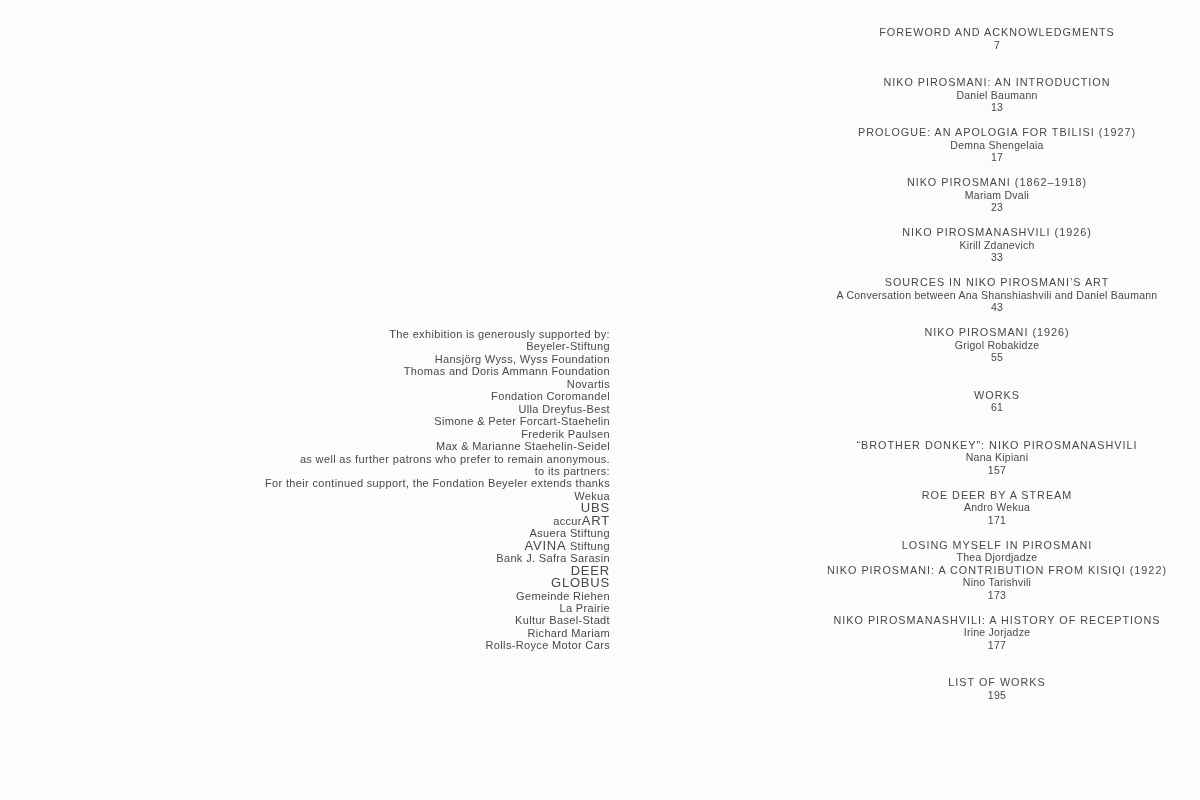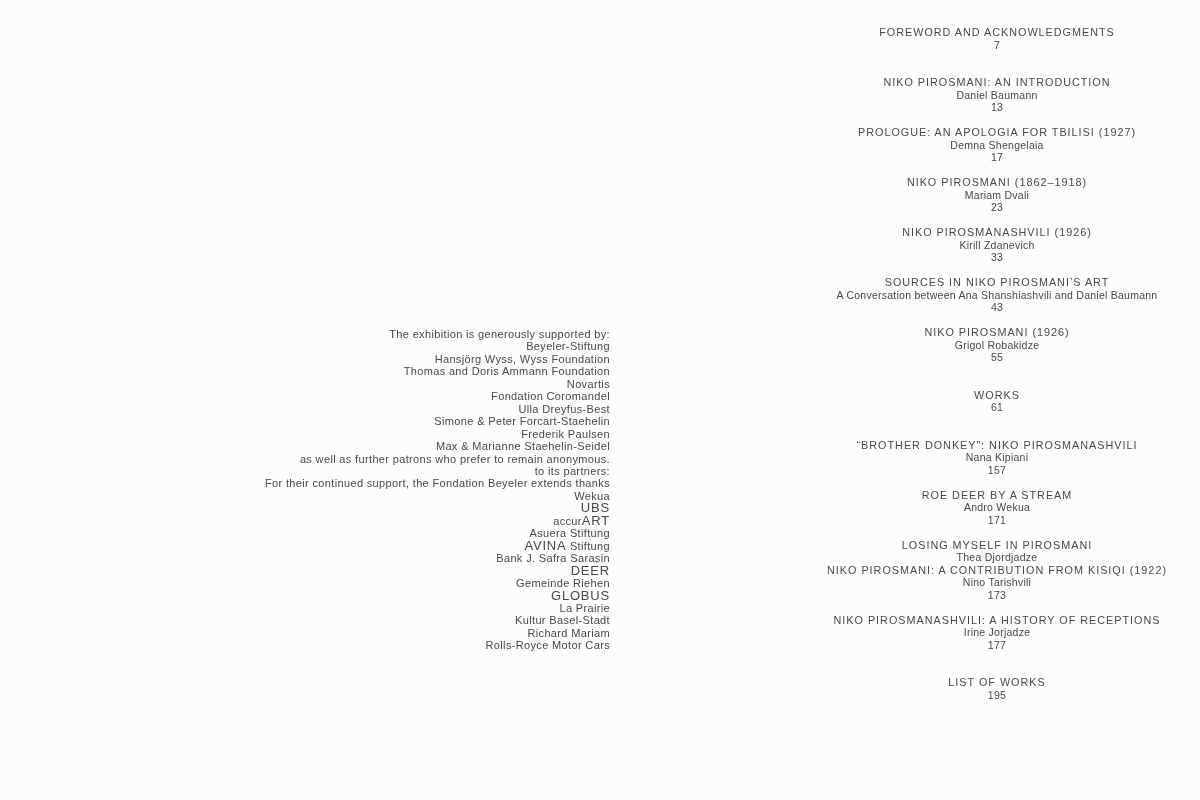--- a/index.html
+++ b/index.html
@@ -92,22 +92,22 @@
       <div>Wekua</div>
       <div><span class="sc">UBS</span></div>
     </div>
 
   <div class="block mt-small" id="partners-list">
       <div><span>accur</span><span class="sc">ART</span></div>
       <div>Asuera Stiftung</div>
       <div><span class="sc">AVINA</span><span> Stiftung</span></div>
       <div>Bank J. Safra Sarasin</div>
       <div><span class="sc">DEER</span></div>
+      <div><span class="sc">GLOBUS</span></div>
       <div>Gemeinde Riehen</div>
-      <div><span class="sc">GLOBUS</span></div>
       <div>La Prairie</div>
       <div>Kultur Basel-Stadt</div>
       <div>Richard Mariam</div>
       <div>Rolls-Royce Motor Cars</div>
     </div>
 </div>
 
 <div class="toc" id="toc">
     <div class="toc-entry g-first">
       <div class="toc-line toc-title">FOREWORD AND ACKNOWLEDGMENTS</div>

